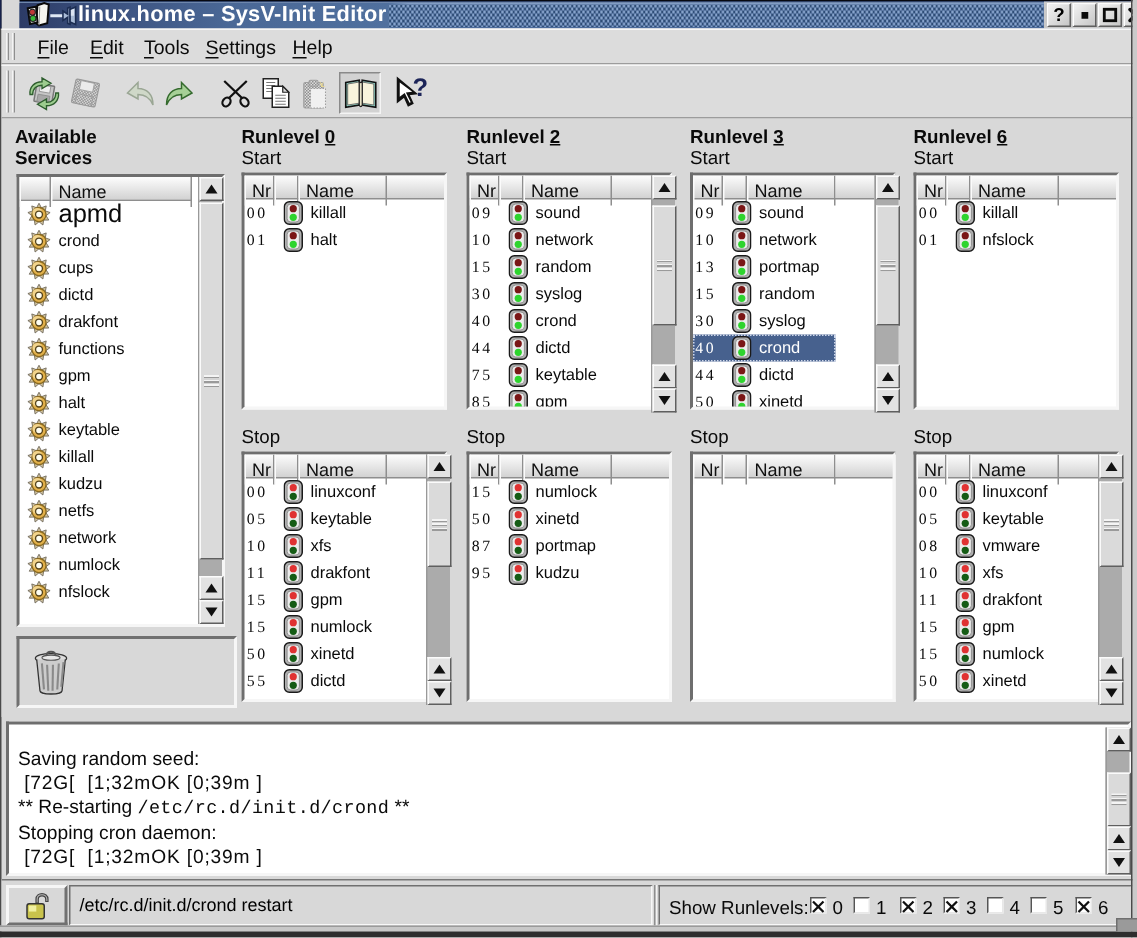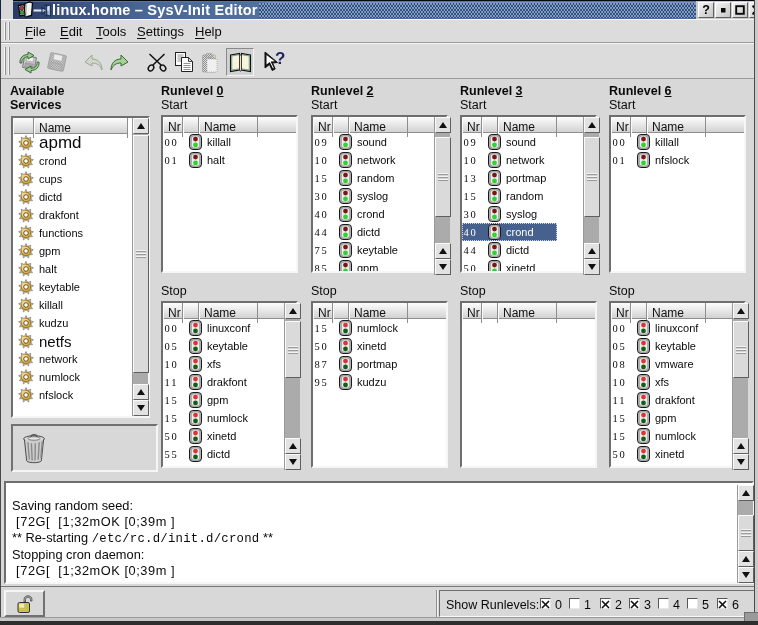--- a/index.html
+++ b/index.html
@@ -314,21 +314,21 @@
         </div>
 <div class="row">
           <span style="width:26px;position:relative;height:16px">
             <svg style="position:absolute;left:5px;top:0px" width="16" height="16" viewBox="0 0 16 16">
               <polygon points="8.0,0.5 9.6,3.5 12.8,2.3 12.2,5.6 15.4,6.7 12.7,8.8 14.5,11.7 11.1,11.7 10.6,15.0 8.0,12.8 5.4,15.0 4.9,11.7 1.5,11.8 3.3,8.8 0.6,6.7 3.8,5.6 3.2,2.3 6.4,3.5" fill="#d4c6a2" stroke="#6e685a" stroke-width="0.6"></polygon>
               <circle cx="8.0" cy="8.0" r="4.7" fill="#e2b04a" stroke="#8a6a20" stroke-width="0.9"></circle>
               <circle cx="6.8" cy="6.8" r="3.2" fill="#f2d48c" stroke="none"></circle>
               <circle cx="8.0" cy="8.0" r="2.3" fill="#fffff4" stroke="#55431a" stroke-width="0.9"></circle>
             </svg>
           </span>
-          <span style="font-size:15px">netfs</span>
+          <span style="font-size:11px">netfs</span>
         </div>
 <div class="row">
           <span style="width:26px;position:relative;height:16px">
             <svg style="position:absolute;left:5px;top:0px" width="16" height="16" viewBox="0 0 16 16">
               <polygon points="8.0,0.5 9.6,3.5 12.8,2.3 12.2,5.6 15.4,6.7 12.7,8.8 14.5,11.7 11.1,11.7 10.6,15.0 8.0,12.8 5.4,15.0 4.9,11.7 1.5,11.8 3.3,8.8 0.6,6.7 3.8,5.6 3.2,2.3 6.4,3.5" fill="#d4c6a2" stroke="#6e685a" stroke-width="0.6"></polygon>
               <circle cx="8.0" cy="8.0" r="4.7" fill="#e2b04a" stroke="#8a6a20" stroke-width="0.9"></circle>
               <circle cx="6.8" cy="6.8" r="3.2" fill="#f2d48c" stroke="none"></circle>
               <circle cx="8.0" cy="8.0" r="2.3" fill="#fffff4" stroke="#55431a" stroke-width="0.9"></circle>
             </svg>
           </span>
@@ -1041,20 +1041,21 @@
       <span class="arr dn"></span>
     </div>
   </div>
 <div id="statusbar">
 <div class="raised" style="left:3px;top:3px;width:41px;height:27px"></div>
 <svg style="position:absolute;left:15px;top:7px" width="17" height="20" viewBox="0 0 17 20">
       <path d="M9.5 8 L9.5 5.5 C9.5 2.5 14.5 2.5 14.5 5.5 L14.5 7 L16 7 L16 5.5 C16 0.5 8 0.5 8 5.5 L8 8 Z" fill="#b8b8b8" stroke="#444" stroke-width="0.8"></path>
       <rect x="2" y="8.5" width="11.5" height="10" rx="1.5" fill="#c9c34c" stroke="#333"></rect>
       <rect x="3.2" y="9.7" width="5" height="4" fill="#f0f0a0"></rect>
     </svg>
+<div style="position:absolute;background:#d8d8d8;border:1px solid;border-color:#707070 #f8f8f8 #f8f8f8 #707070;left:45px;top:3px;width:389px;height:27px;font-size:12px;line-height:25px;padding-left:6px">/etc/rc.d/init.d/crond restart</div>
 <div style="position:absolute;left:435px;top:3px;width:2px;height:27px;border-left:1px solid #8e8e8e;border-right:1px solid #f4f4f4"></div>
 <div style="position:absolute;left:438px;top:3px;width:316px;height:27px;border:1px solid;border-color:#707070 #f8f8f8 #f8f8f8 #707070"></div>
 <div class="cblabel" style="left:445px;top:11px">Show Runlevels:</div>
 <div class="cb" style="left:539px;top:11px">
       <svg width="9" height="9" viewBox="0 0 9 9">
         <g stroke="#111" stroke-width="1.55">
           <line x1="1" y1="1" x2="8" y2="8"></line>
           <line x1="8" y1="1" x2="1" y2="8"></line>
         </g>
       </svg>

